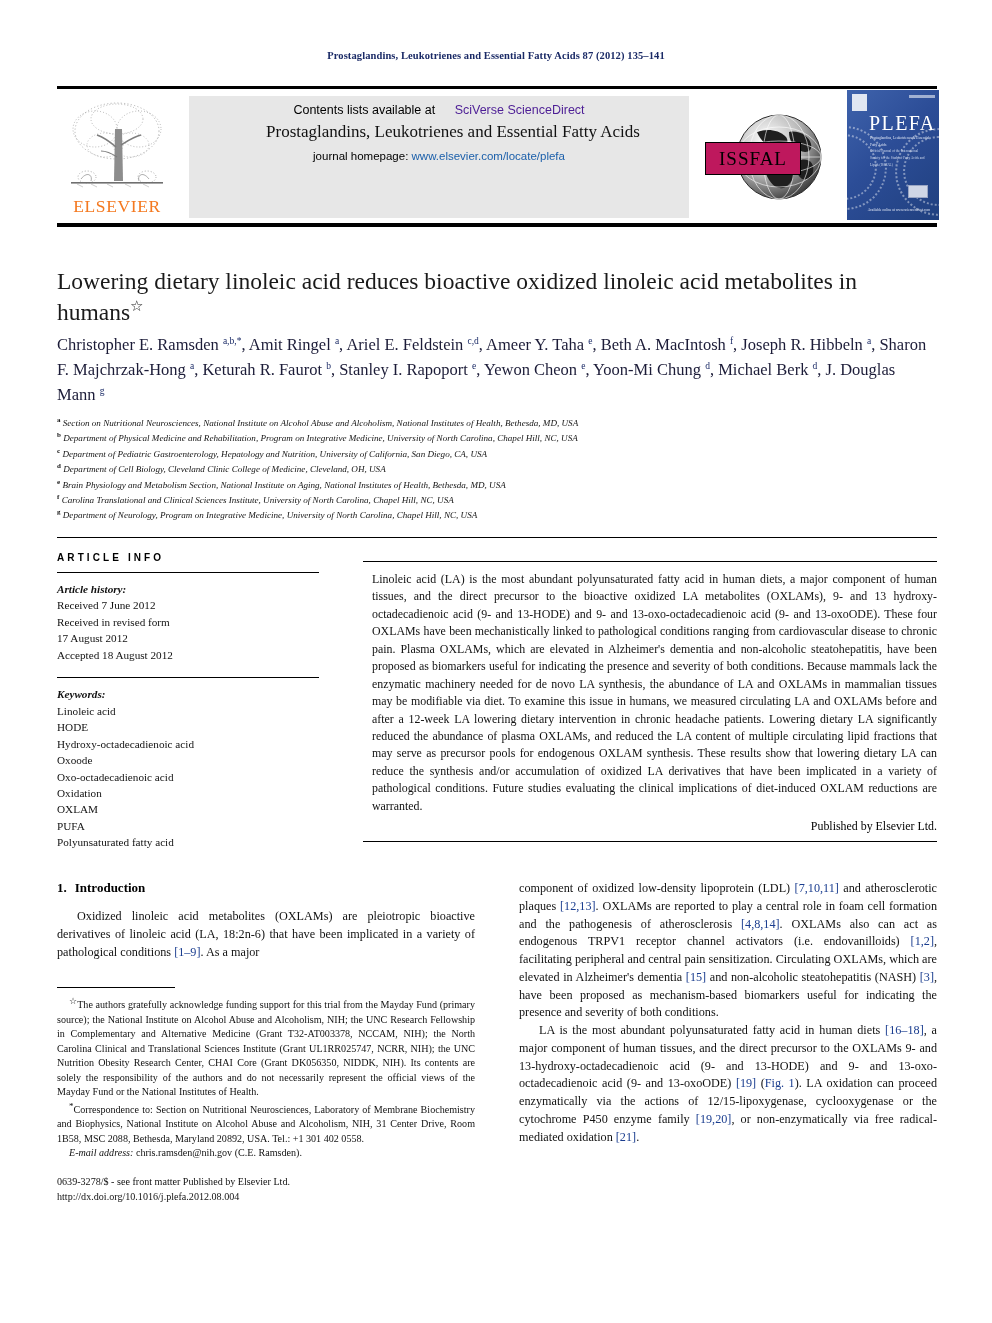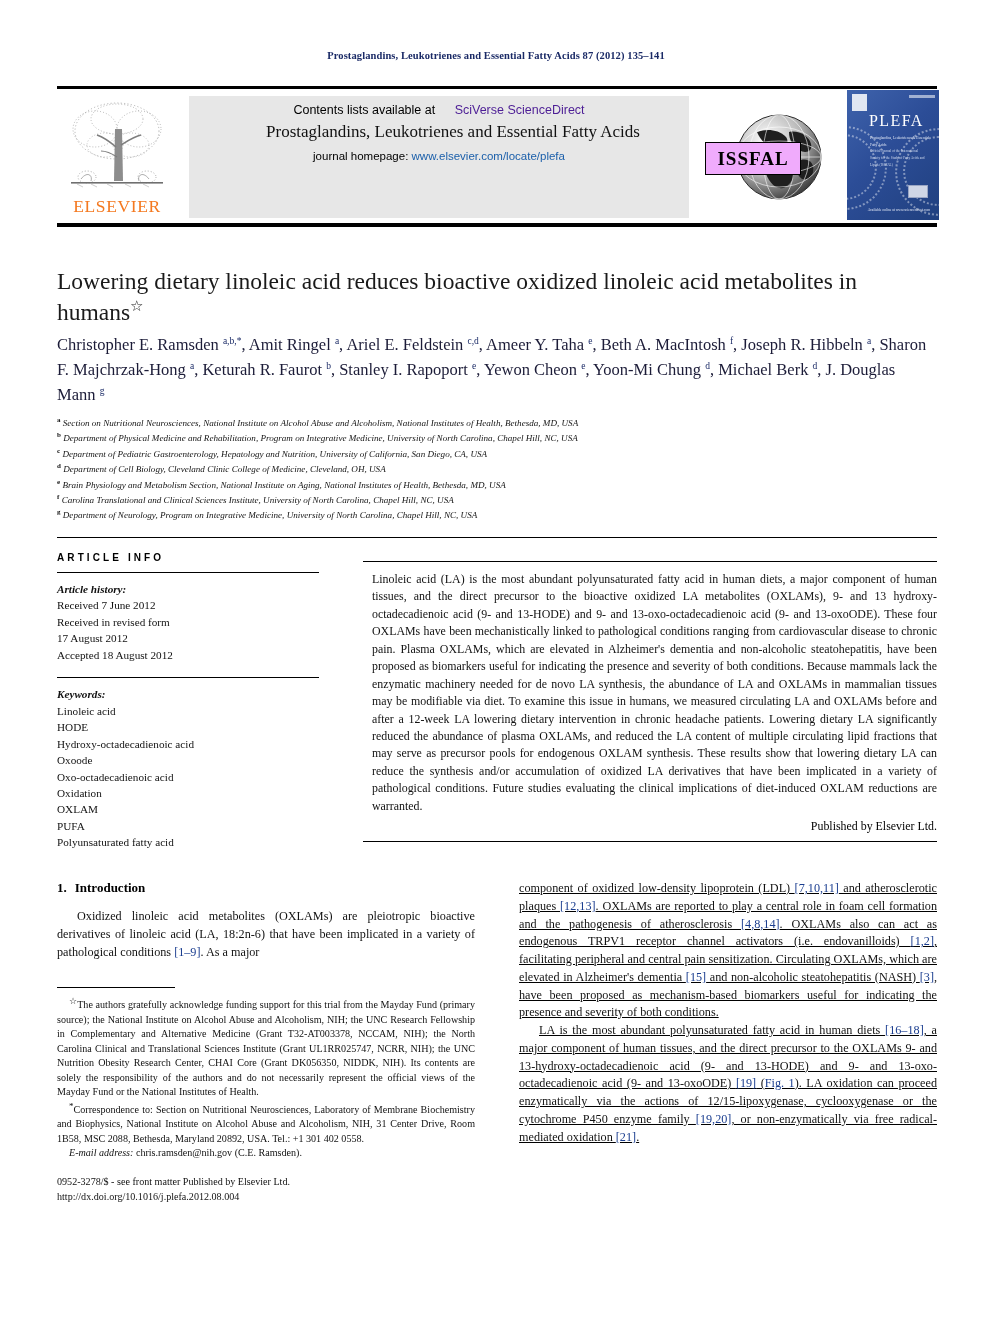--- a/index.html
+++ b/index.html
@@ -86,49 +86,48 @@
   .homepage-line .hp-link { color: #1b5faa; }
 
   
   .issfal {
     position: absolute; left: 648px; top: 16px; width: 132px; height: 110px;
   }
   .issfal-box {
     position: absolute; left: 0px; top: 40px;
     width: 96px; height: 33px;
     border: 1.6px solid #000;
-    background: #f0abfc;
+    background: #be185d;
     z-index: 3;
     text-align: center;
     font-family: "Liberation Serif", serif;
     font-size: 19px;
     line-height: 31px;
     letter-spacing: 1px;
-    font-weight: bold;
   }
 
   
   .plefa-cover {
     position: absolute; left: 790px; top: 4px;
     width: 92px; height: 130px;
     background: linear-gradient(135deg, #3f63ac 0%, #2c4d97 45%, #20407f 100%);
     overflow: hidden;
   }
   .plefa-elsbox {
     position: absolute; left: 5px; top: 4px; width: 15px; height: 17px;
     background: #fff; opacity: .85;
   }
   .plefa-topright {
     position: absolute; right: 4px; top: 5px; width: 26px; height: 3px;
     background: rgba(255,255,255,.55);
   }
   .plefa-title {
     position: absolute; left: 22px; top: 22px;
     font-family: "Liberation Serif", serif;
-    font-size: 16px;
+    font-size: 20px;
     color: #ffffff;
     letter-spacing: 1.4px;
   }
   .plefa-sub {
     position: absolute; left: 23px; top: 45px; width: 64px;
     font-size: 3.6px; color: #dfe6f5; line-height: 1.9;
   }
   .plefa-sub2 {
     position: absolute; left: 23px; top: 58px; width: 58px;
     font-size: 3.4px; color: #cfd9ee; line-height: 2.1;
@@ -225,21 +224,21 @@
   .published-by {
     margin-top: 4px;
     text-align: right;
     font-family: "Liberation Serif", serif;
     font-size: 11.9px;
   }
   .abs-rule-bottom { height: 1px; background: #000; margin-top: 7px; }
 
   
   .body-left  { position: absolute; left: 57px;  top: 880px; width: 418px; }
-  .body-right { position: absolute; left: 519px; top: 880px; width: 418px; text-decoration: underline; }
+  .body-right { position: absolute; left: 519px; top: 880px; width: 418px; }
 
   .sec-heading {
     font-family: "Liberation Serif", serif;
     font-weight: bold;
     font-size: 13px;
     color: #000;
     margin: 0 0 12px 0;
   }
   .sec-heading .num { margin-right: 8px; }
 
@@ -431,21 +430,21 @@
       <span class="fmark">☆</span><span>The authors gratefully acknowledge funding support for this trial from the Mayday Fund (primary source); the National Institute on Alcohol Abuse and Alcoholism, NIH; the UNC Research Fellowship in Complementary and Alternative Medicine (Grant T32-AT003378, NCCAM, NIH); the North Carolina Clinical and Translational Sciences Institute (Grant UL1RR025747, NCRR, NIH); the UNC Nutrition Obesity Research Center, CHAI Core (Grant DK056350, NIDDK, NIH). Its contents are solely the responsibility of the authors and do not necessarily represent the official views of the Mayday Fund or the National Institutes of Health.</span>
     </div>
     <div class="footnote indent">
       <span class="fmark">*</span><span>Correspondence to: Section on Nutritional Neurosciences, Laboratory of Membrane Biochemistry and Biophysics, National Institute on Alcohol Abuse and Alcoholism, NIH, 31 Center Drive, Room 1B58, MSC 2088, Bethesda, Maryland 20892, USA. Tel.: +1 301 402 0558.</span>
     </div>
     <div class="footnote indent">
       <span class="it">E-mail address:</span> <span>chris.ramsden@nih.gov (C.E. Ramsden).</span>
     </div>
 
     <div class="issn-block">
-      <div>0952-3278/$ - see front matter Published by Elsevier Ltd.</div>
+      <div>0639-3278/$ - see front matter Published by Elsevier Ltd.</div>
       <div>http://dx.doi.org/10.1016/j.plefa.2012.08.004</div>
     </div>
   </div>
 
   <div class="body-right">
     <div class="body-text">component of oxidized low-density lipoprotein (LDL) <span class="ref">[7,10,11]</span> and atherosclerotic plaques <span class="ref">[12,13]</span>. OXLAMs are reported to play a central role in foam cell formation and the pathogenesis of atherosclerosis <span class="ref">[4,8,14]</span>. OXLAMs also can act as endogenous TRPV1 receptor channel activators (i.e. endovanilloids) <span class="ref">[1,2]</span>, facilitating peripheral and central pain sensitization. Circulating OXLAMs, which are elevated in Alzheimer's dementia <span class="ref">[15]</span> and non-alcoholic steatohepatitis (NASH) <span class="ref">[3]</span>, have been proposed as mechanism-based biomarkers useful for indicating the presence and severity of both conditions.</div>
     <div class="body-text indent">LA is the most abundant polyunsaturated fatty acid in human diets <span class="ref">[16–18]</span>, a major component of human tissues, and the direct precursor to the OXLAMs 9- and 13-hydroxy-octadecadienoic acid (9- and 13-HODE) and 9- and 13-oxo-octadecadienoic acid (9- and 13-oxoODE) <span class="ref">[19]</span> (<span class="ref">Fig. 1</span>). LA oxidation can proceed enzymatically via the actions of 12/15-lipoxygenase, cyclooxygenase or the cytochrome P450 enzyme family <span class="ref">[19,20]</span>, or non-enzymatically via free radical-mediated oxidation <span class="ref">[21]</span>.</div>
   </div>
 
 </div>

